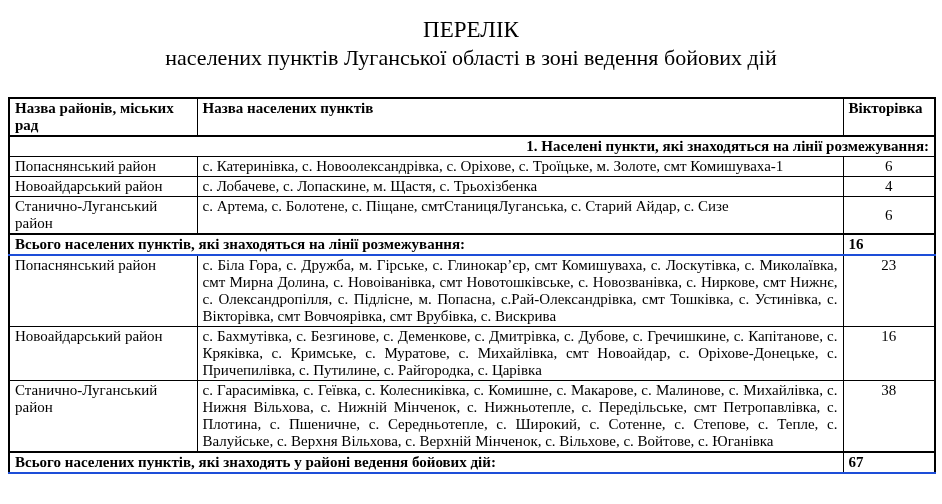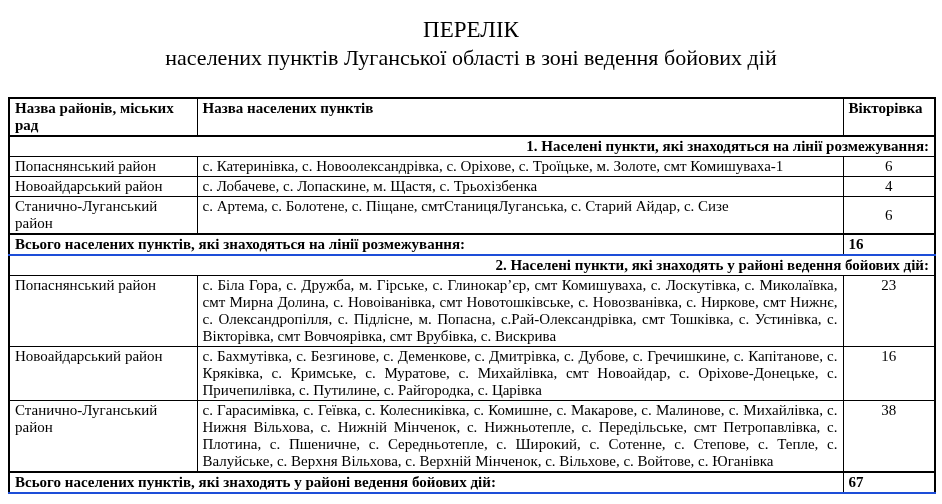--- a/index.html
+++ b/index.html
@@ -95,23 +95,20 @@
       <td>Станично-Луганський район</td>
       <td class="settlements">с. Артема, с. Болотене, с. Піщане, смтСтаницяЛуганська, с. Старий Айдар, с. Сизе</td>
       <td class="count count-mid">6</td>
     </tr>
 
     <tr class="total">
       <td colspan="2">Всього населених пунктів, які знаходяться на лінії розмежування:</td>
       <td class="count">16</td>
     </tr>
 
-    <tr class="section-heading">
-      <td colspan="3">2. Населені пункти, які знаходять у районі ведення бойових дій:</td>
-    </tr>
 
     <tr>
       <td>Попаснянський район</td>
       <td class="settlements">с. Біла Гора, с. Дружба, м. Гірське, с. Глинокар’єр, смт Комишуваха, с. Лоскутівка, с. Миколаївка, смт Мирна Долина, с. Новоіванівка, смт Новотошківське, с. Новозванівка, с. Ниркове, смт Нижнє, с. Олександропілля, с. Підлісне, м. Попасна, с.Рай-Олександрівка, смт Тошківка, с. Устинівка, с. Вікторівка, смт Вовчоярівка, смт Врубівка, с. Вискрива</td>
       <td class="count">23</td>
     </tr>
 
     <tr>
       <td>Новоайдарський район</td>
       <td class="settlements">с. Бахмутівка, с. Безгинове, с. Деменкове, с. Дмитрівка, с. Дубове, с. Гречишкине, с. Капітанове, с. Кряківка, с. Кримське, с. Муратове, с. Михайлівка, смт Новоайдар, с. Оріхове-Донецьке, с. Причепилівка, с. Путилине, с. Райгородка, с. Царівка</td>

